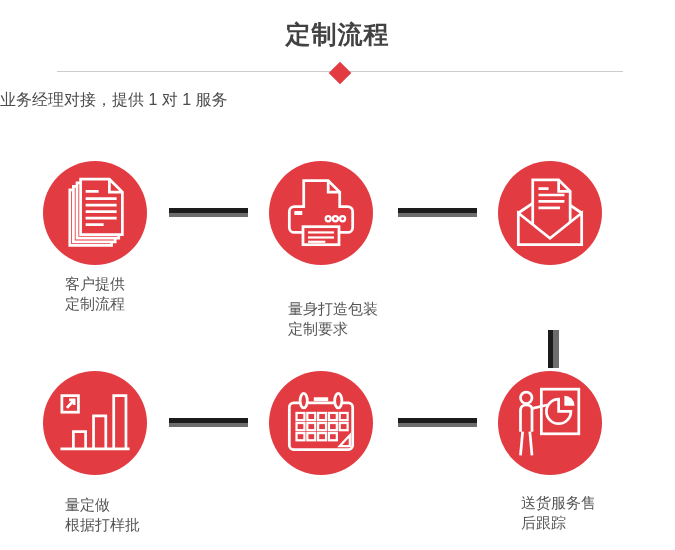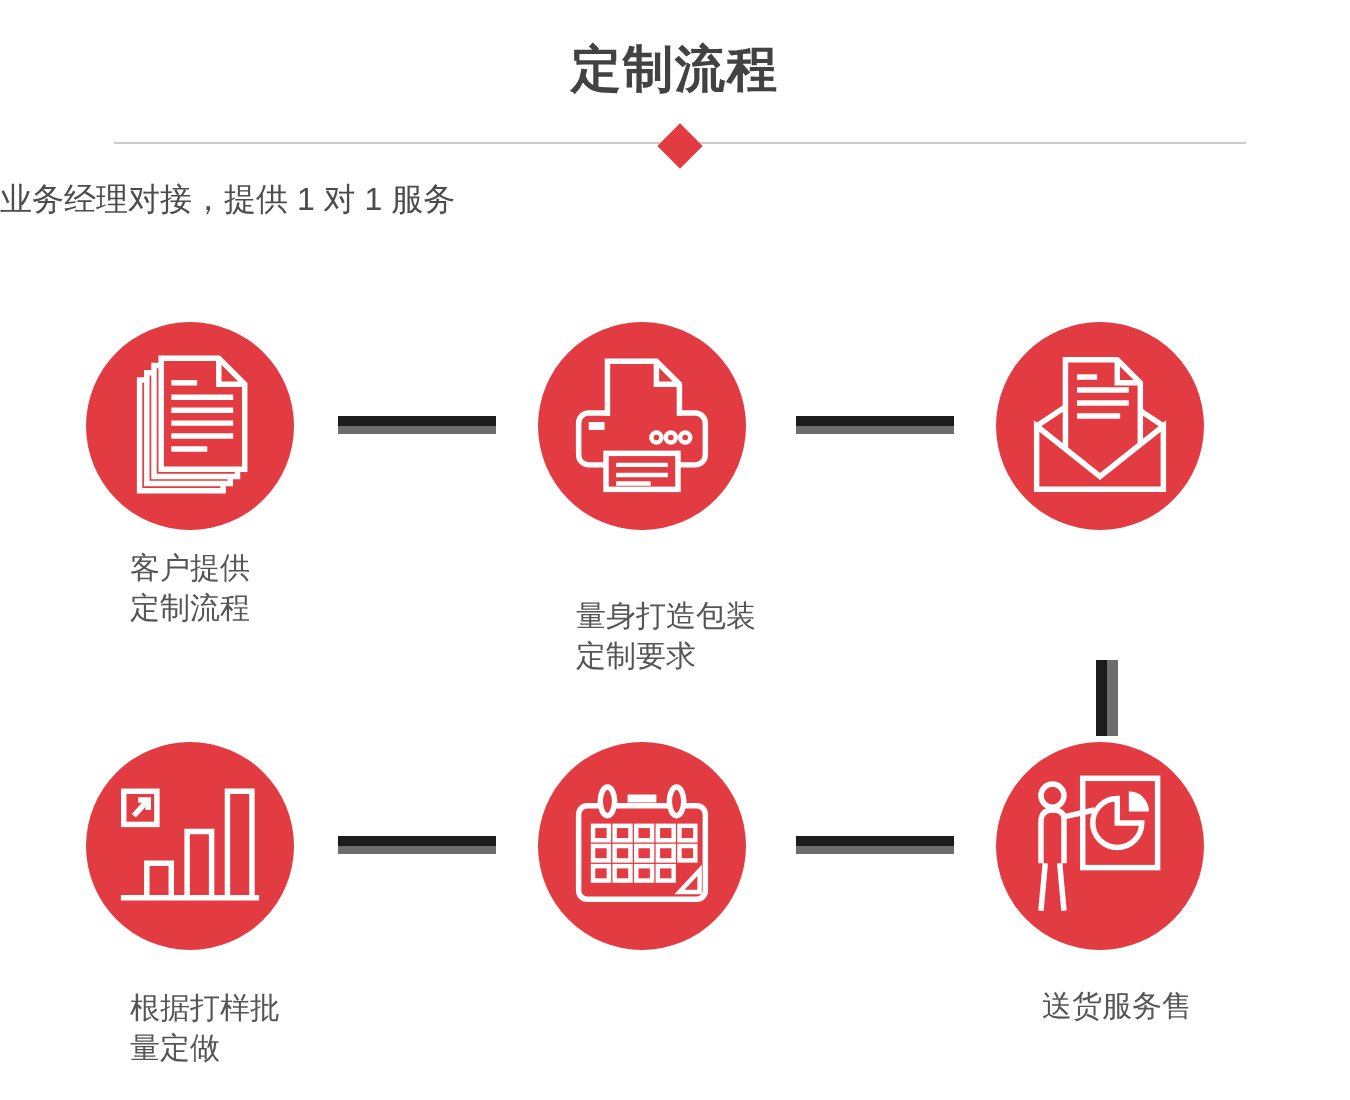--- a/index.html
+++ b/index.html
@@ -125,22 +125,22 @@
       <rect x="4" y="12" width="23" height="23"></rect>
       <path d="M11 29 L21 18"></path>
       <path d="M14 18 H21 V25"></path>
       <path d="M20 86 V62 H37 V86"></path>
       <path d="M48 86 V40 H65 V86"></path>
       <path d="M76 86 V12 H93 V86"></path>
       <line x1="2" y1="86" x2="98" y2="86"></line>
     </svg>
   </div>
   <div class="step-label l4">
+    <div>量定做</div>
     <div>根据打样批</div>
-    <div>量定做</div>
   </div>
 
   <div class="hconn h3"></div>
 
   <div class="circle c5">
     <svg class="icon-svg" viewBox="0 0 100 100" aria-hidden="true">
       <rect x="6" y="22" width="88" height="65" rx="6"></rect>
       <ellipse class="fill-red" cx="26" cy="19" rx="5" ry="10"></ellipse>
       <ellipse class="fill-red" cx="74" cy="19" rx="5" ry="10"></ellipse>
       <line class="thick" x1="40" y1="17" x2="60" y2="17"></line>
@@ -173,15 +173,16 @@
       <path class="fill-white" d="M70 26 V12 A14 14 0 0 1 84 26 Z"></path>
       <circle cx="17" cy="15" r="8"></circle>
       <path d="M9 62 V33 Q9 25 17 25 Q25 25 25 31 V62"></path>
       <path d="M24 30 L46 25"></path>
       <path d="M12 62 L9 95"></path>
       <path d="M22 62 L25 95"></path>
     </svg>
   </div>
   <div class="step-label l6">
     <div>送货服务售</div>
+    <div>后跟踪</div>
   </div>
 
 </div>
 
 </body></html>

